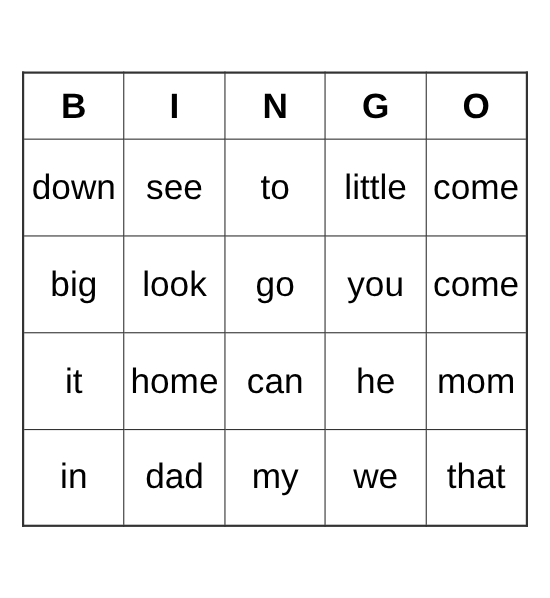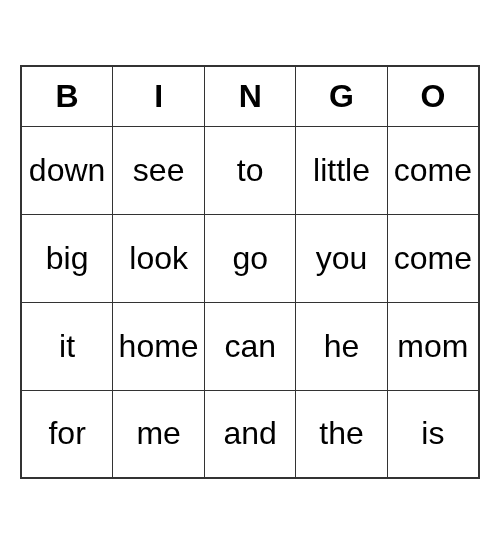--- a/index.html
+++ b/index.html
@@ -69,20 +69,20 @@
         <td>come</td>
       </tr>
       <tr>
         <td>it</td>
         <td>home</td>
         <td>can</td>
         <td>he</td>
         <td>mom</td>
       </tr>
       <tr>
-        <td>for</td>
-        <td>me</td>
-        <td>and</td>
-        <td>the</td>
-        <td>is</td>
+        <td>in</td>
+        <td>dad</td>
+        <td>my</td>
+        <td>we</td>
+        <td>that</td>
       </tr>
     </tbody>
 </table>
 
 </body></html>

